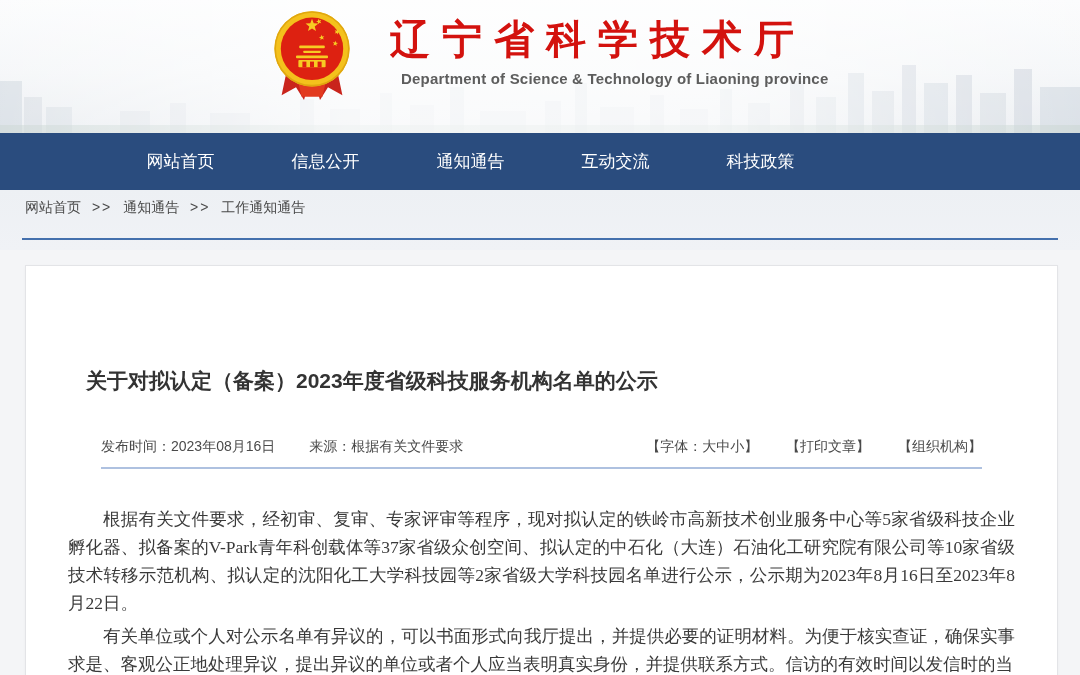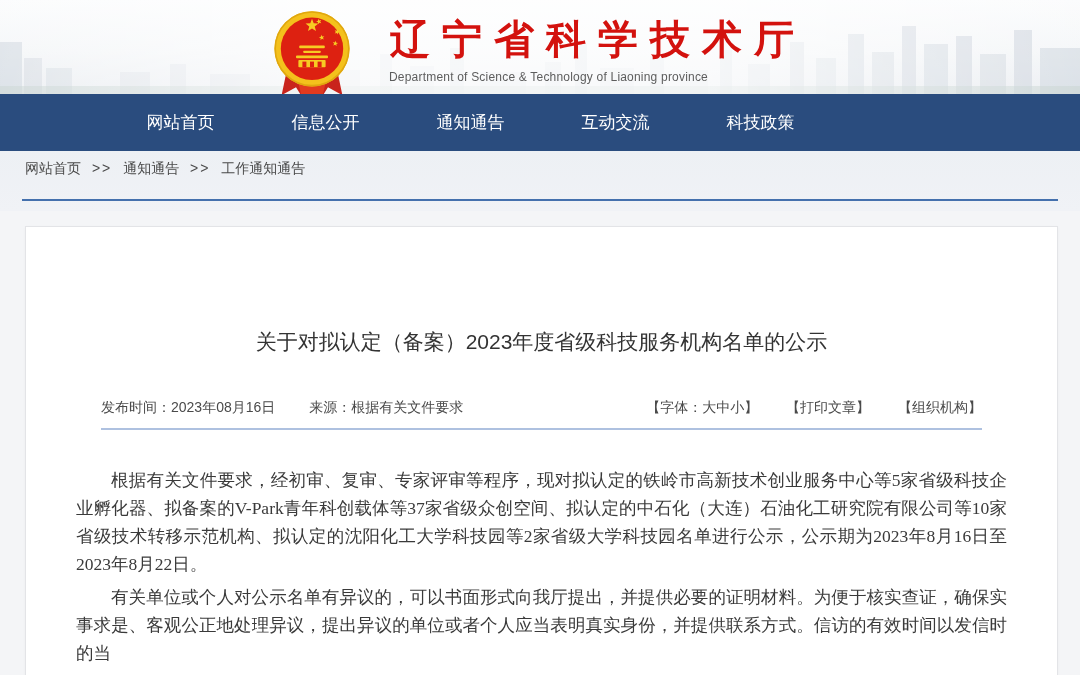--- a/index.html
+++ b/index.html
@@ -3,56 +3,56 @@
 <meta charset="utf-8">
 <style>
   html,body{margin:0;padding:0;}
   body{
     width:1080px;height:675px;overflow:hidden;
     background:#f4f5f7;
     font-family:"Liberation Sans",sans-serif;
     -webkit-font-smoothing:antialiased;
   }
   
-  .header{position:relative;height:94px;overflow:hidden;
+  .header{position:relative;height:133px;overflow:hidden;
     background:linear-gradient(180deg,#fbfcfd 0%,#f4f6f8 55%,#eaedf1 100%);}
   .skyline{position:absolute;left:0;bottom:0;width:1080px;height:80px;}
   .header-wash{position:absolute;inset:0;pointer-events:none;
     background:linear-gradient(90deg,rgba(255,255,255,.15),rgba(255,255,255,.72) 32%,rgba(255,255,255,.68) 66%,rgba(255,255,255,.1));}
   .brand-emblem{position:absolute;left:272px;top:8px;width:80px;height:96px;}
   .brand-title{position:absolute;left:390px;top:12px;
     font-size:40px;font-weight:bold;color:#d3120e;letter-spacing:12px;white-space:nowrap;}
-  .brand-sub{position:absolute;left:389px;top:70px;
-    font-size:12px;font-weight:normal;color:#5d5d5d;letter-spacing:.2px;white-space:nowrap;}
+  .brand-sub{position:absolute;left:401px;top:70px;
+    font-size:15px;font-weight:bold;color:#5d5d5d;letter-spacing:.2px;white-space:nowrap;}
   
   .nav{height:57px;background:#2a4c7e;display:flex;align-items:center;padding-left:108px;}
   .nav-item{width:145px;text-align:center;color:#ffffff;font-size:17px;cursor:pointer;white-space:nowrap;}
   
   .breadcrumb-bar{position:relative;height:60px;
     background:linear-gradient(180deg,#edf0f4,#f0f2f6);}
   .breadcrumb{position:absolute;left:25px;top:9px;font-size:14px;color:#4a4a4a;}
   .crumb{cursor:pointer;}
   .crumb-sep{margin:0 7px;letter-spacing:2px;}
   .breadcrumb-line{position:absolute;left:22px;right:22px;bottom:10px;border-top:2px solid #4470ad;}
   
   .card{margin:15px 22px 0 25px;background:#ffffff;border:1px solid #e3e4e7;
     box-shadow:0 1px 3px rgba(0,0,0,.03);height:600px;overflow:hidden;}
-  .article-title{margin:0;padding:100px 60px 0;text-align:center;
-    font-size:21px;font-weight:normal;color:#333333;line-height:30px;}
+  .article-title{margin:0;padding:100px 60px 0;
+    font-size:21px;font-weight:bold;color:#333333;line-height:30px;}
   .meta-row{display:flex;justify-content:space-between;align-items:flex-start;
     margin:42px 75px 0;font-size:14px;color:#4a4a4a;}
   .meta-left{display:flex;gap:34px;}
   .meta-item{white-space:nowrap;}
   .meta-right{white-space:nowrap;}
   .meta-link{cursor:pointer;color:#4a4a4a;margin-left:24px;}
   .font-size-opt{cursor:pointer;}
   .meta-divider{margin:11px 75px 0;border-top:2px solid #aec1e0;height:0;}
   .article-body{margin:36px 38px 0;font-family:"Liberation Serif",serif;
     font-size:17.5px;line-height:28px;color:#3a3a3a;text-align:justify;}
-  .article-body p{margin:0 12px 5px;text-indent:2em;}
+  .article-body p{margin:0 4px 5px;text-indent:2em;}
 </style>
 </head>
 <body>
 
 <div class="header">
   <svg class="skyline" viewBox="0 0 1080 80" preserveAspectRatio="none" aria-hidden="true">
     <g fill="#c9d1da">
       <rect x="0" y="28" width="22" height="52" opacity=".55"></rect>
       <rect x="24" y="44" width="18" height="36" opacity=".45"></rect>
       <rect x="46" y="54" width="26" height="26" opacity=".4"></rect>

